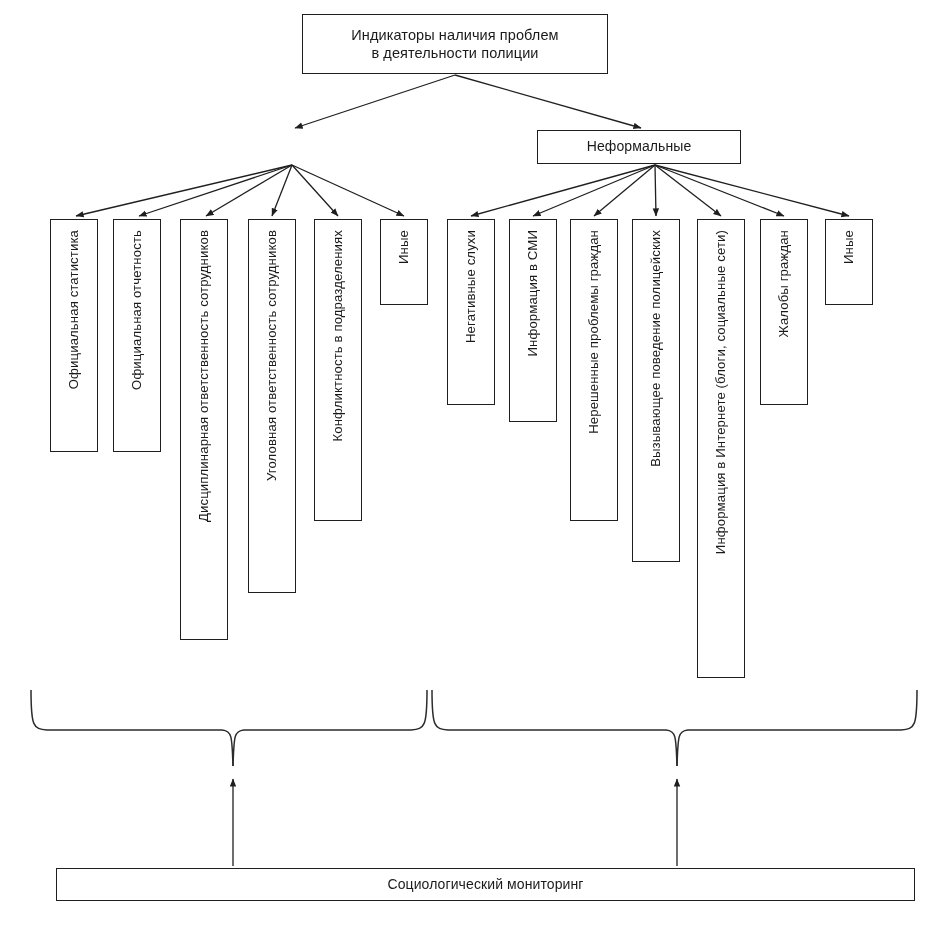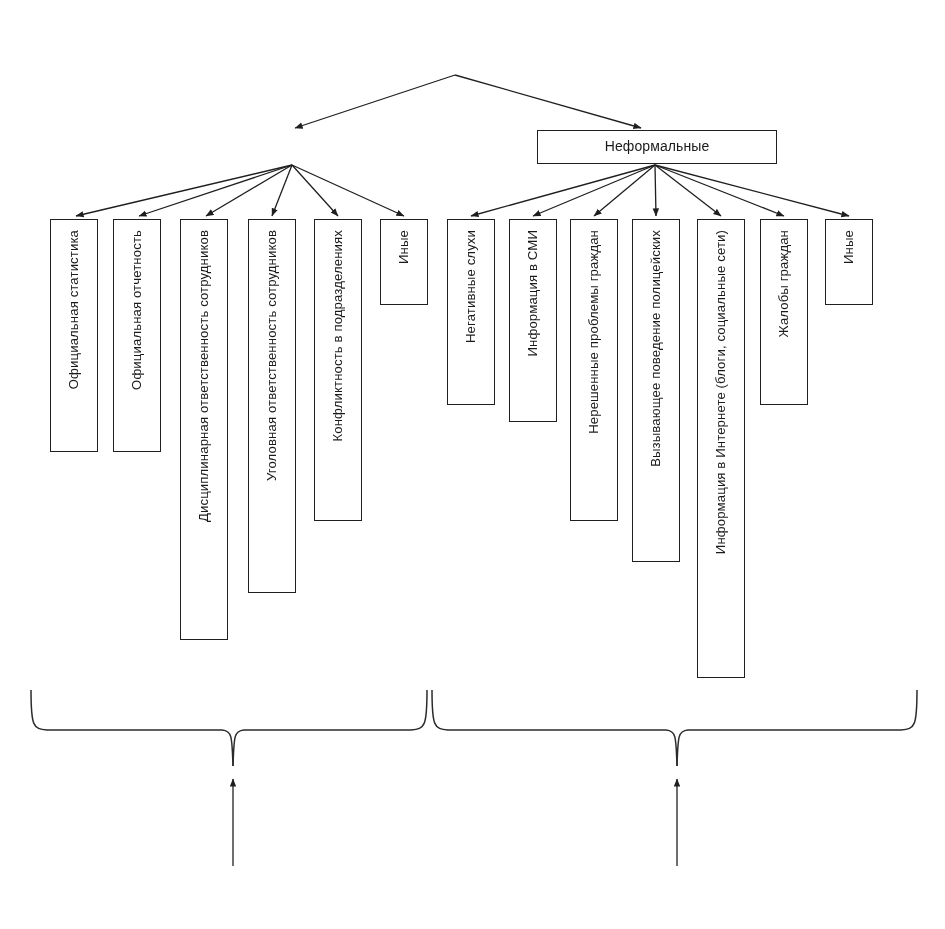--- a/index.html
+++ b/index.html
@@ -61,21 +61,21 @@
     font-size: 14px;
   }
   #node-formal {
     left: 207px;
     top: 130px;
     width: 172px;
   }
   #node-informal {
     left: 537px;
     top: 130px;
-    width: 240px;
+    width: 204px;
   }
   
   .leaf {
     top: 219px;
     align-items: flex-start;
     padding-top: 10px;
   }
   .leaf .node-text {
     writing-mode: vertical-rl;
     transform: rotate(180deg);
@@ -156,20 +156,26 @@
       <path d="M432,690 C432,726 434,729 448,730 L666,730 C676,731 676,736 677,766"></path>
       <path d="M917,690 C917,726 915,729 901,730 L688,730 C678,731 678,736 677,766"></path>
     </g>
 
     <g stroke="#1f1f1f" stroke-width="1.3" fill="none">
       <line x1="233" y1="866" x2="233" y2="779" marker-end="url(#arrowhead-up)"></line>
       <line x1="677" y1="866" x2="677" y2="779" marker-end="url(#arrowhead-up)"></line>
     </g>
   </svg>
 
+  <div class="node" id="node-root">
+    <span class="node-text">
+      <span>Индикаторы наличия проблем</span><br>
+      <span>в деятельности полиции</span>
+    </span>
+  </div>
 
   <div class="node node-l2" id="node-informal">
     <span class="node-text">Неформальные</span>
   </div>
 
   <div class="node leaf" id="leaf-l0">
     <span class="node-text">Официальная статистика</span>
   </div>
   <div class="node leaf" id="leaf-l1">
     <span class="node-text">Официальная отчетность</span>
@@ -202,14 +208,17 @@
   <div class="node leaf" id="leaf-r4">
     <span class="node-text">Информация в Интернете (блоги, социальные сети)</span>
   </div>
   <div class="node leaf" id="leaf-r5">
     <span class="node-text">Жалобы граждан</span>
   </div>
   <div class="node leaf" id="leaf-r6">
     <span class="node-text">Иные</span>
   </div>
 
+  <div class="node" id="node-monitoring">
+    <span class="node-text">Социологический мониторинг</span>
+  </div>
 
 </div>
 
 </body></html>

